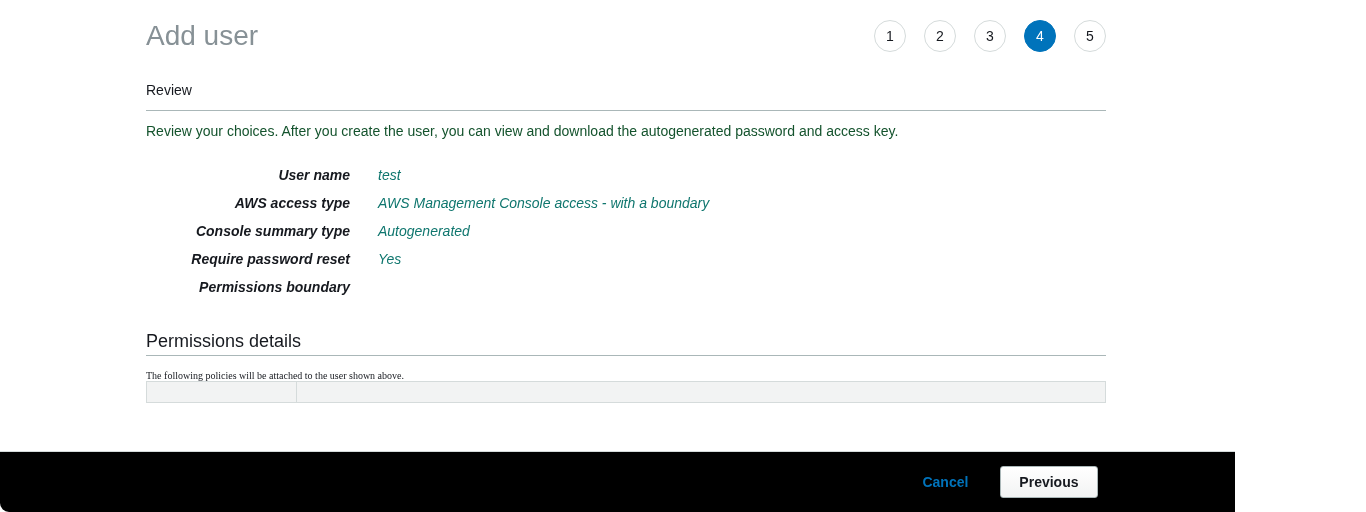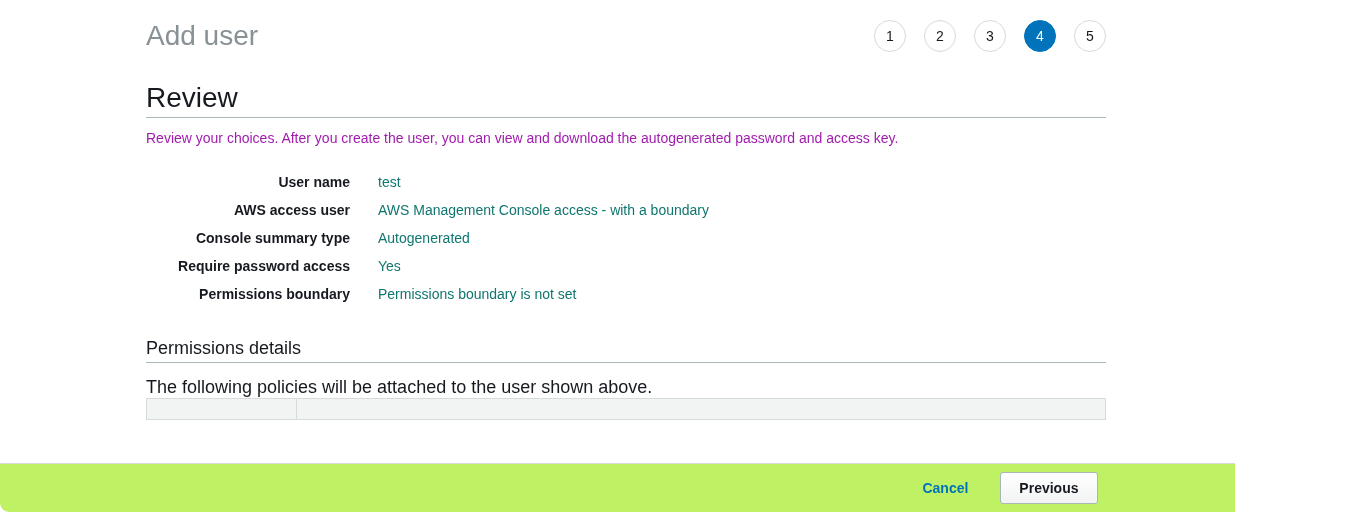--- a/index.html
+++ b/index.html
@@ -52,85 +52,87 @@
       color: #16191f;
       background: #fff;
       cursor: pointer;
     }
     .step.active {
       background: #0073bb;
       border-color: #0073bb;
       color: #fff;
     }
     .section-heading {
-      font-size: 28px;
+      font-size: 14px;
       font-weight: 400;
       color: #16191f;
-      padding-bottom: 3px;
+      padding-bottom: 12px;
       border-bottom: 1px solid #aab7b8;
       margin-bottom: 12px;
     }
     .section-sub {
       font-size: 14px;
-      color: #a21caf;
+      color: #14532d;
       margin-bottom: 28px;
     }
     .subsection-heading {
       font-size: 18px;
       font-weight: 400;
       color: #16191f;
       padding-bottom: 3px;
       border-bottom: 1px solid #aab7b8;
       margin-bottom: 14px;
     }
     .detail-row {
       display: flex;
       align-items: flex-start;
       margin-bottom: 12px;
+      font-style: italic;
     }
     .detail-label {
       width: 232px;
       text-align: right;
       font-weight: 700;
       color: #16191f;
       padding-right: 28px;
     }
     .detail-value {
       color: #0f766e;
     }
     .permissions-block {
       margin-top: 36px;
     }
     .perm-description {
-      font-size: 18px;
+      font-size: 10px;
       margin-bottom: 0;
       color: #16191f;
+      font-family: Liberation Serif, serif;
     }
     .table-stub {
       border: 1px solid #d5dbdb;
       height: 22px;
       display: flex;
     }
     .table-stub-cell1 {
       width: 150px;
       background: #f2f3f3;
       border-right: 1px solid #d5dbdb;
     }
     .table-stub-cell2 {
       flex: 1;
       background: #f2f3f3;
     }
     .footer-bar {
       position: absolute;
       bottom: 0;
       left: 0;
       right: 17px;
-      background: #bef264;
+      background: #000000;
       border-top: 1px solid #d5dbdb;
-      padding: 8px 0;
+      padding: 14px 0;
     }
     .footer-inner {
       max-width: 960px;
       margin: 0 auto;
       display: flex;
       justify-content: flex-end;
       gap: 14px;
       align-items: center;
     }
     .btn {
@@ -184,34 +186,33 @@
       <h2 class="section-heading">Review</h2>
       <p class="section-sub">Review your choices. After you create the user, you can view and download the autogenerated password and access key.</p>
 
 
       <div>
         <div class="detail-row">
           <div class="detail-label">User name</div>
           <div class="detail-value">test</div>
         </div>
         <div class="detail-row">
-          <div class="detail-label">AWS access user</div>
+          <div class="detail-label">AWS access type</div>
           <div class="detail-value">AWS Management Console access - with a boundary</div>
         </div>
         <div class="detail-row">
           <div class="detail-label">Console summary type</div>
           <div class="detail-value">Autogenerated</div>
         </div>
         <div class="detail-row">
-          <div class="detail-label">Require password access</div>
+          <div class="detail-label">Require password reset</div>
           <div class="detail-value">Yes</div>
         </div>
         <div class="detail-row">
           <div class="detail-label">Permissions boundary</div>
-          <div class="detail-value">Permissions boundary is not set</div>
         </div>
       </div>
 
       <div class="permissions-block">
         <h3 class="subsection-heading">Permissions details</h3>
         <p class="perm-description">The following policies will be attached to the user shown above.</p>
         <div class="table-stub">
           <div class="table-stub-cell1"></div>
           <div class="table-stub-cell2"></div>
         </div>

